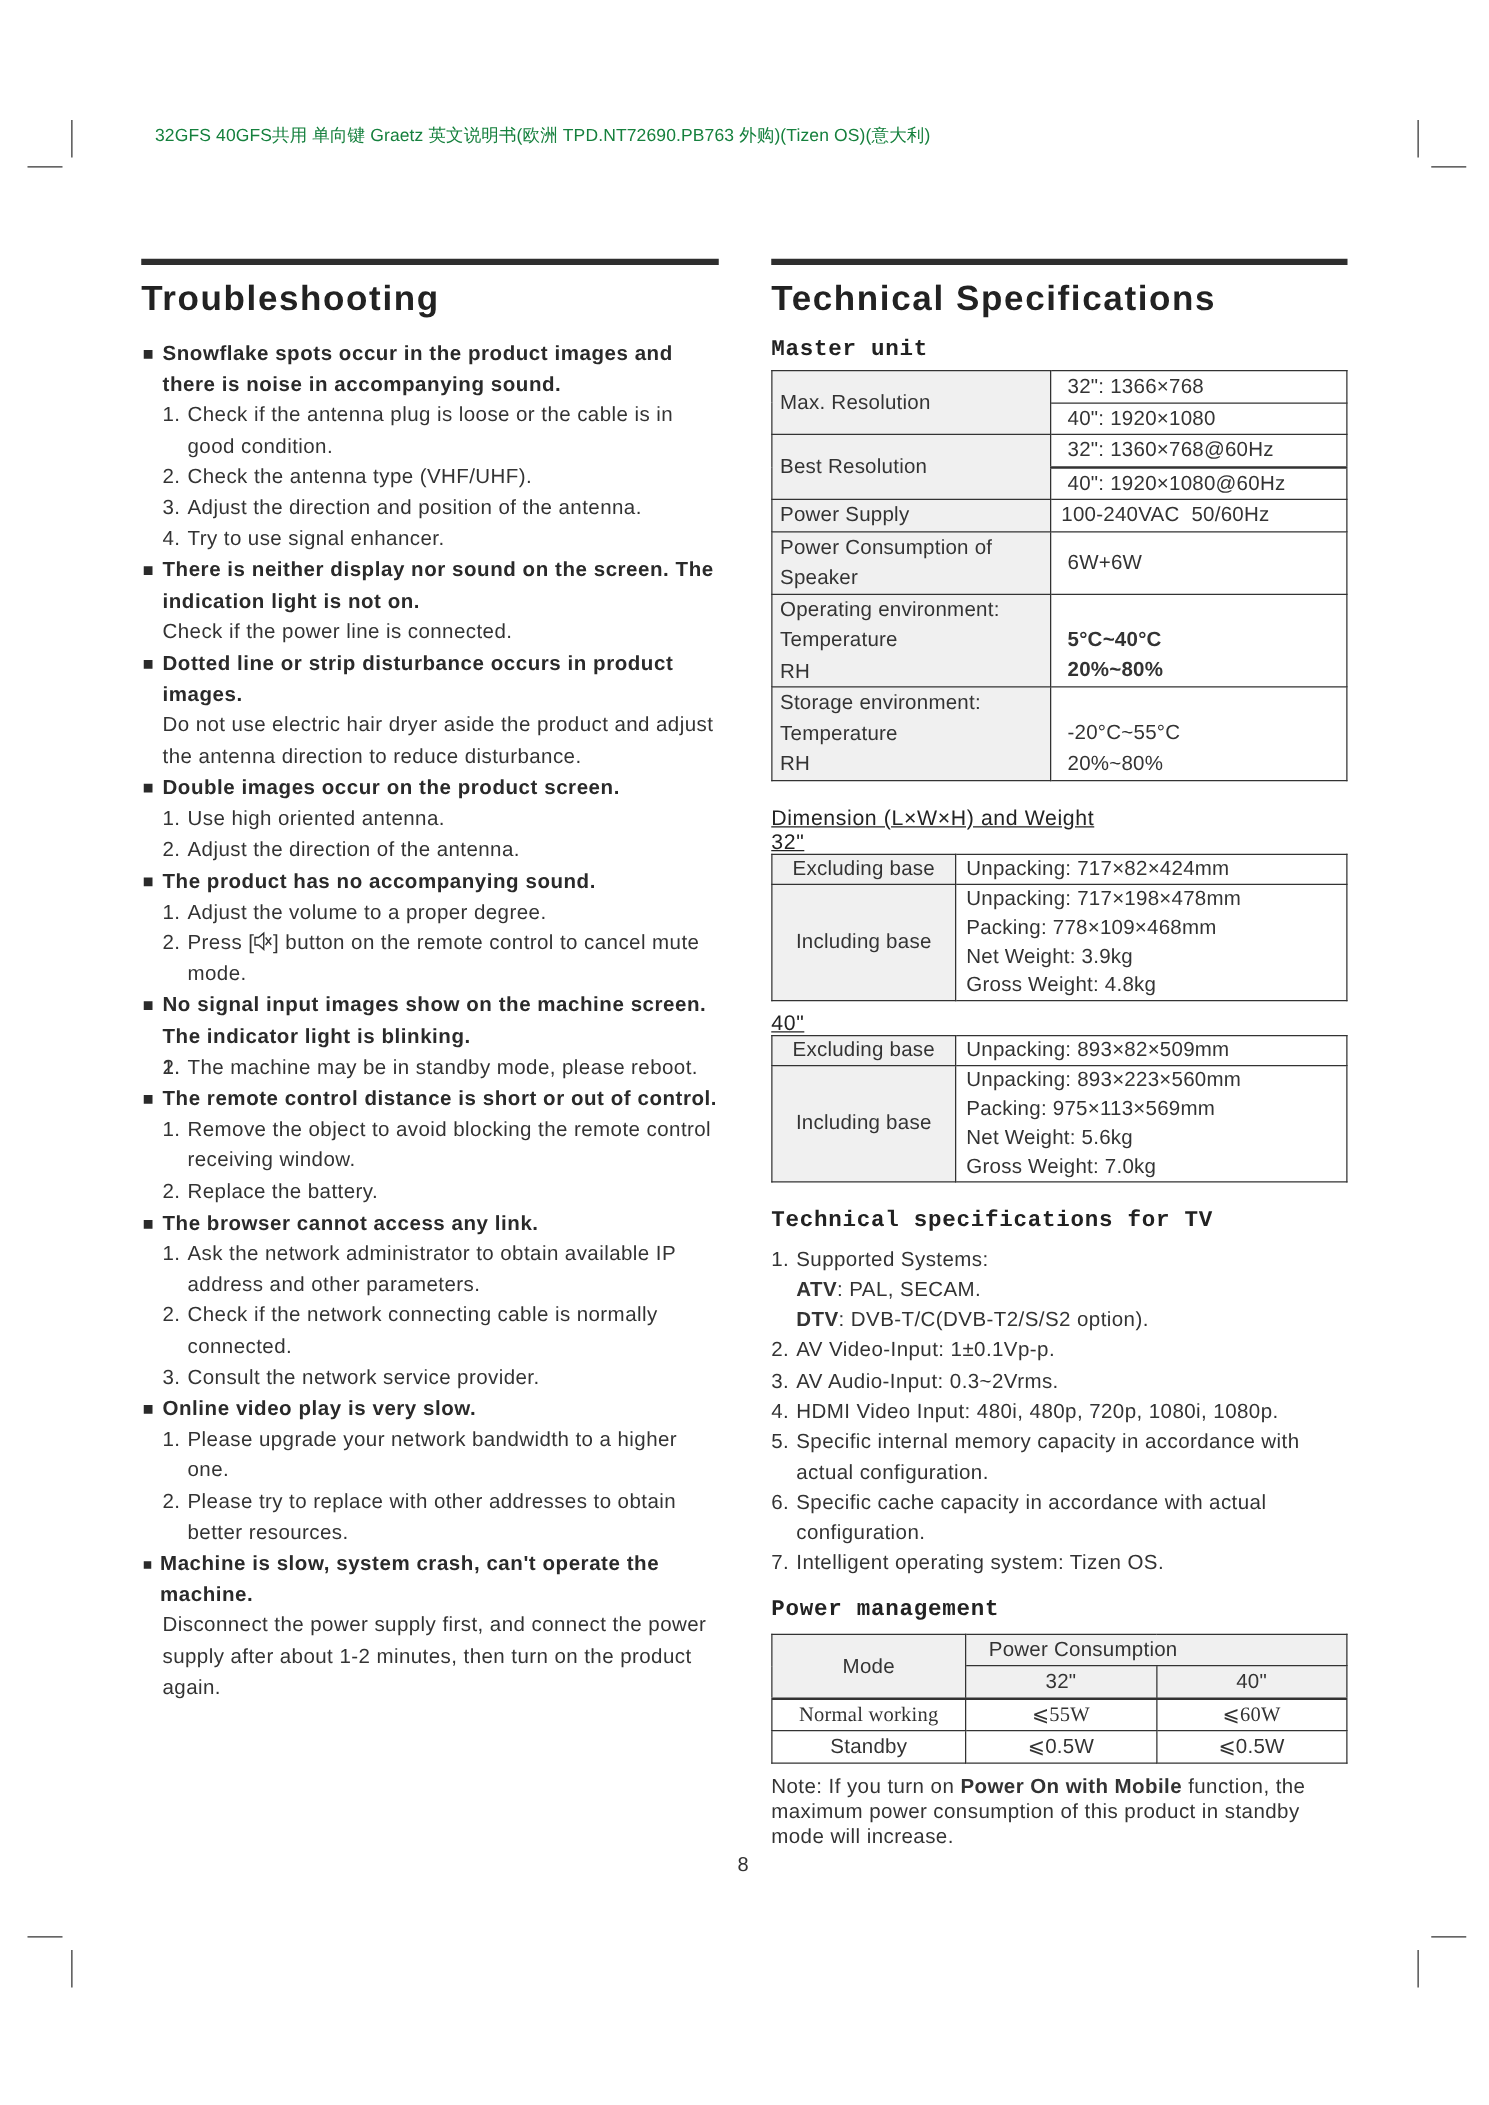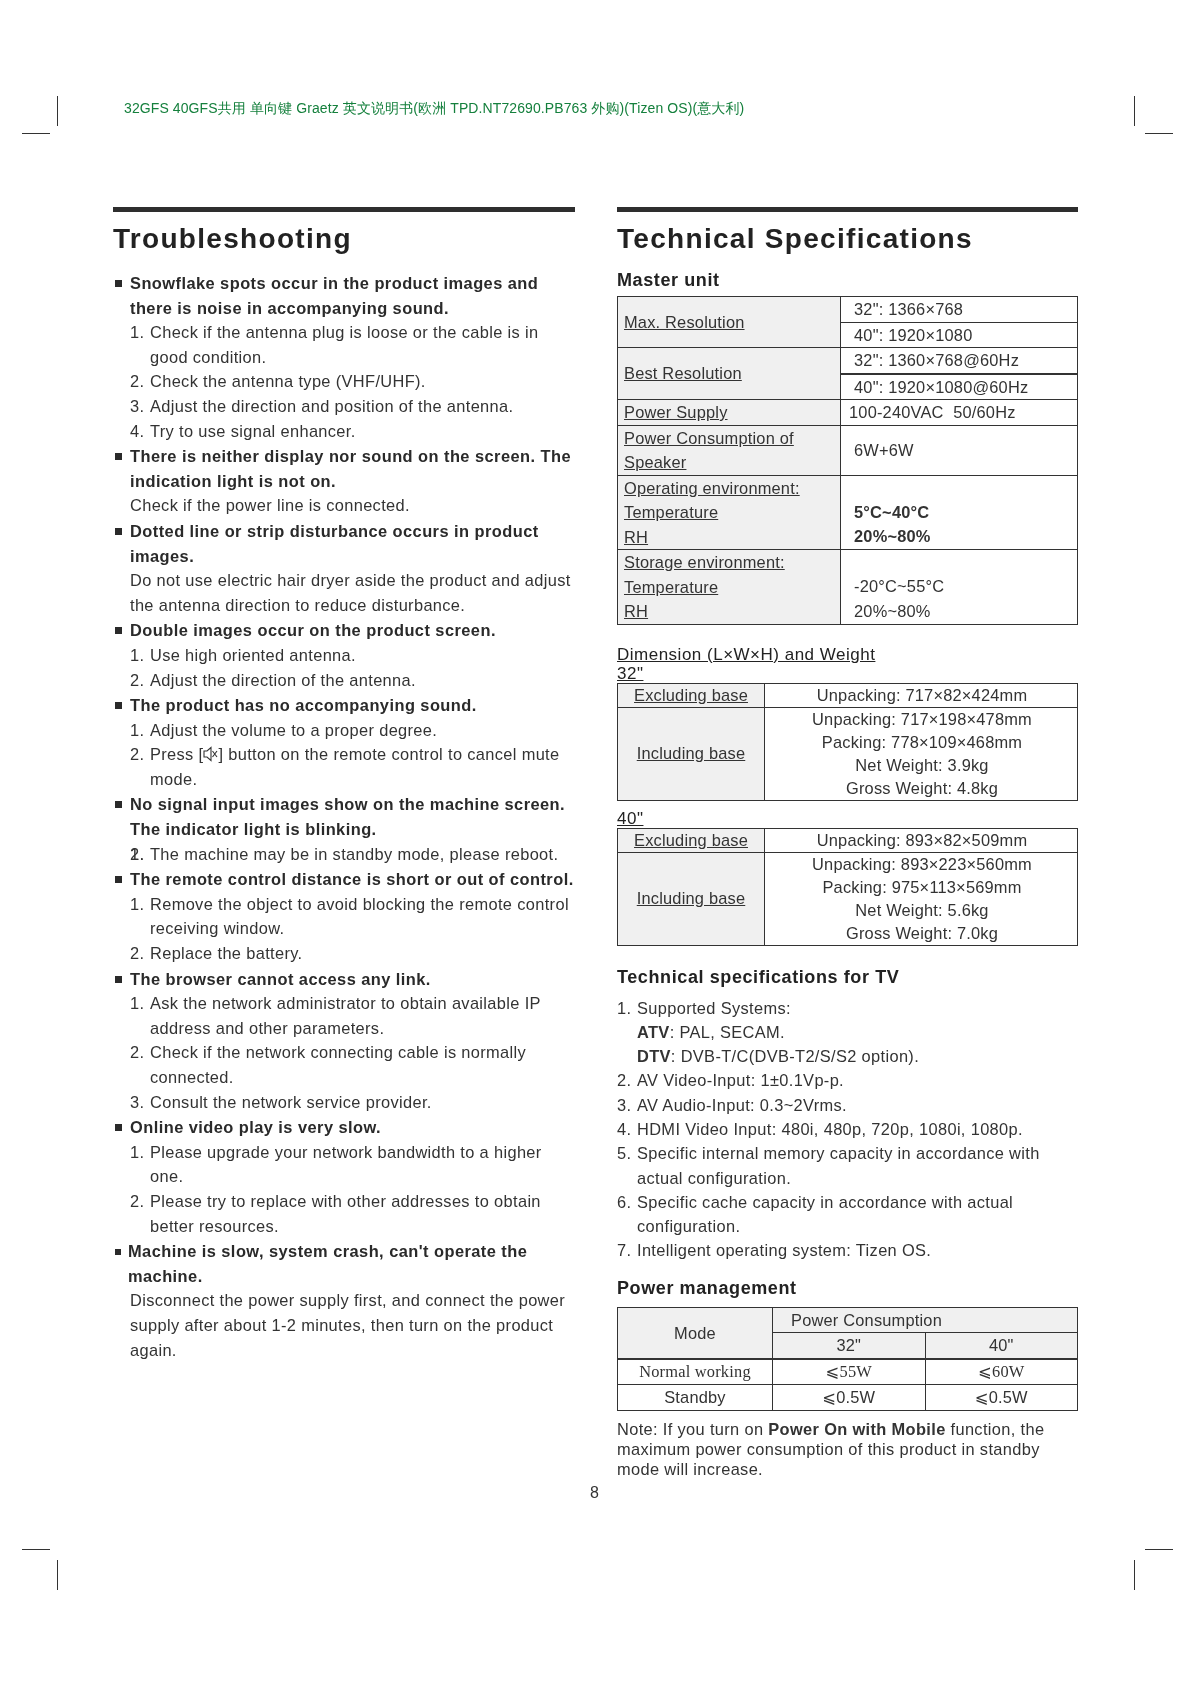--- a/index.html
+++ b/index.html
@@ -12,27 +12,27 @@
   .col-right { left:617px; width:461px; }
   .topbar { height:5px; background:#2e2e2e; }
   .page-title { font-weight:bold; font-size:28px; letter-spacing:1.3px; margin:9px 0 0 0; color:#222; line-height:36px; }
   .ts-list { margin-top:14px; font-size:16.4px; line-height:24.6px; }
   .ts-item { position:relative; padding-left:17px; margin-bottom:1px; }
   .ts-bullet { position:absolute; left:2px; top:9px; width:7px; height:7px; background:#2a2a2a; }
   .ts-head { font-weight:bold; letter-spacing:0.45px; color:#2a2a2a; }
   .ts-body { letter-spacing:0.35px; color:#333; }
   .ts-step { position:relative; padding-left:20px; letter-spacing:0.35px; color:#333; }
   .ts-step .num { position:absolute; left:0; top:0; }
-  .sub-title { font-weight:bold; font-size:18px; letter-spacing:0.6px; color:#222; }
+  .sub-title { font-weight:bold; font-size:18px; letter-spacing:0.6px; color:#222;font-family:Liberation Mono, monospace; }
   table { border-collapse:collapse; width:100%; font-size:16.4px; color:#333; }
   td { border:1.3px solid #333; padding:0 6px; vertical-align:middle; letter-spacing:0.2px; }
-  td.lbl { background:#f0f0f0;text-decoration:underline; }
+  td.lbl { background:#f0f0f0; }
   .mu td { line-height:24.5px; }
   .dim-label { font-size:17px; letter-spacing:0.5px; color:#222; line-height:19px;text-decoration:underline; }
-  .dim td { line-height:23px;text-align:center; }
+  .dim td { line-height:23px; }
   .dim td.lbl { text-align:center; }
   .tv-list { font-size:16.4px; line-height:24.3px; color:#333; letter-spacing:0.35px; }
   .tv-step { position:relative; padding-left:20px; }
   .tv-step .num { position:absolute; left:0; top:0; }
   .pm td { text-align:center; line-height:24.5px; font-size:16.4px; }
   .pm td.hdr { background:#f0f0f0; }
   .note { font-size:16.4px; line-height:20px; letter-spacing:0.35px; color:#333; margin-top:8px; }
   .page-num { position:absolute; left:590px; top:1484px; font-size:16px; color:#333; }
   .mute-glyph { display:inline-block; width:15px; height:16px; vertical-align:-2px; }
 </style>

